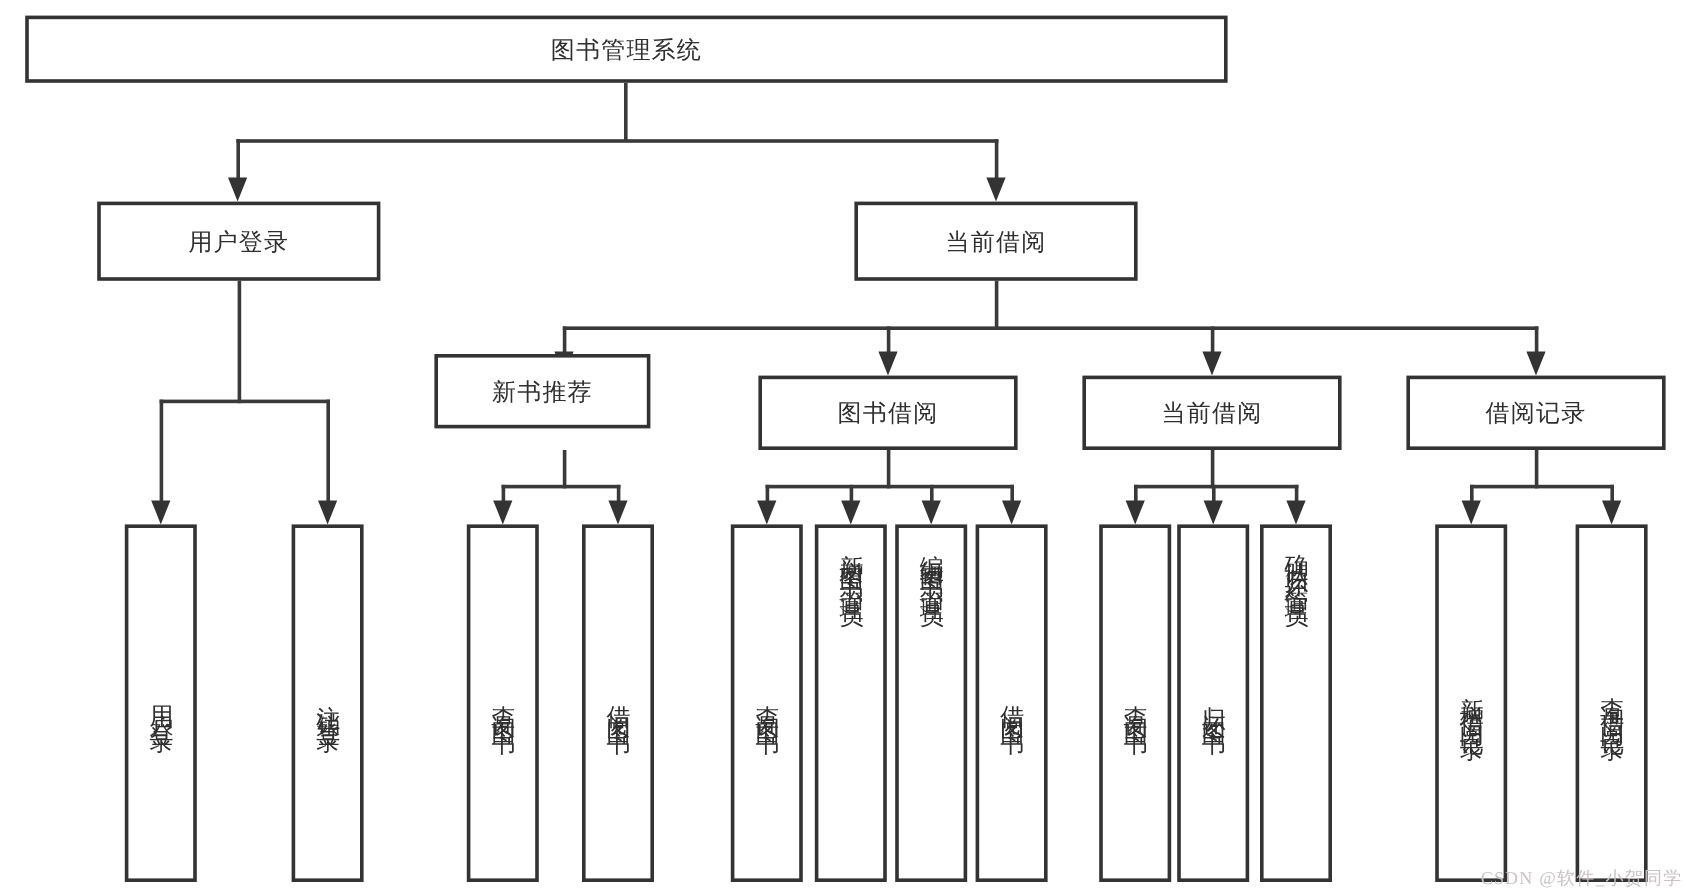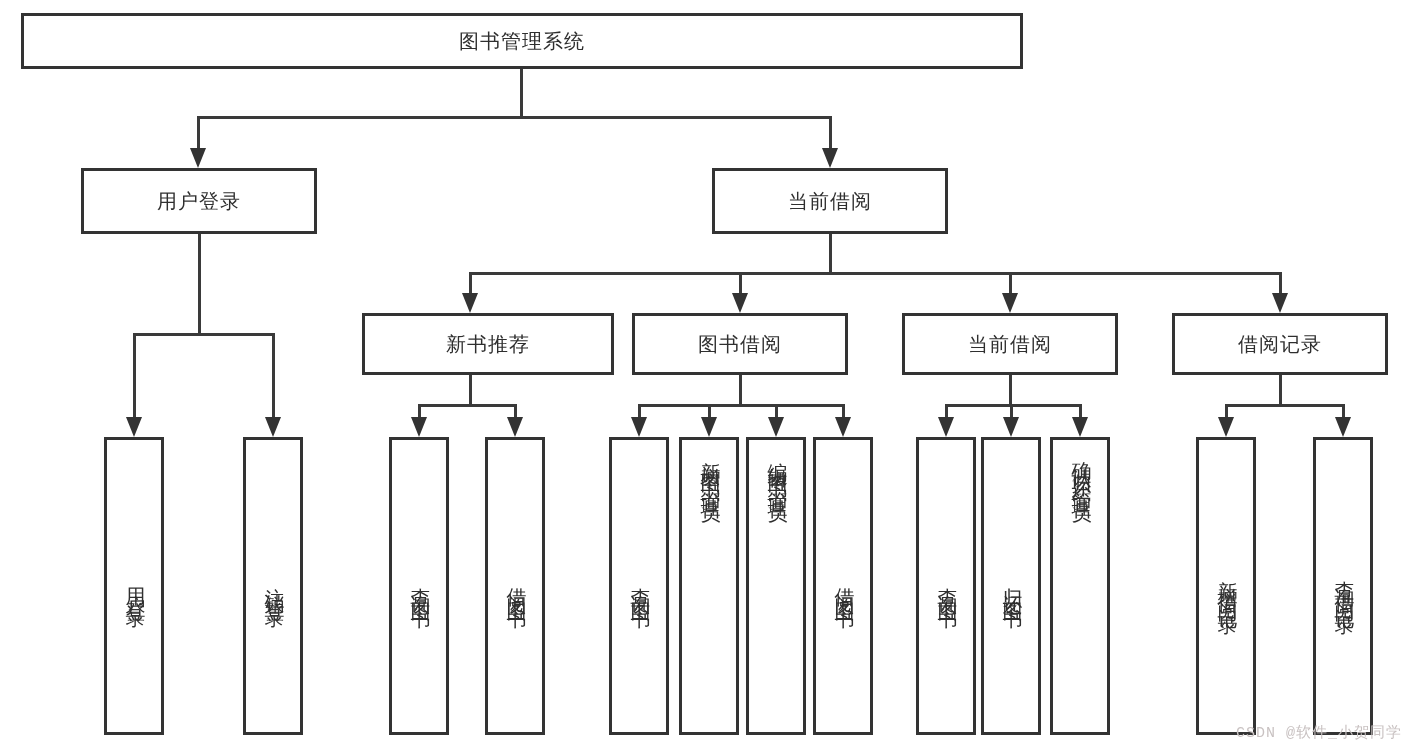--- a/index.html
+++ b/index.html
@@ -1,18 +1,18 @@
 <!DOCTYPE html>
 <html><head>
 <meta charset="utf-8">
 <style>
   html,body{margin:0;padding:0;background:#fff;}
   #stage{
     position:relative;width:1405px;height:747px;background:#ffffff;overflow:hidden;
-    font-family:Liberation Mono, monospace;
+    font-family:Liberation Serif, serif;
   }
   .box{
     position:absolute;background:#ffffff;border:3px solid #333333;box-sizing:border-box;
     display:flex;align-items:center;justify-content:center;
     font-size:20px;color:#2f2f2f;letter-spacing:1px;z-index:2;
   }
   .leaf{
     position:absolute;top:437px;height:298px;width:60px;
     background:#ffffff;border:3px solid #333333;box-sizing:border-box;
     display:flex;align-items:center;justify-content:center;z-index:2;
@@ -44,21 +44,21 @@
     <span>图书管理系统</span>
   </div>
 
   <div class="box" style="left:81px;top:168px;width:236px;height:66px;">
     <span>用户登录</span>
   </div>
   <div class="box" style="left:712px;top:168px;width:236px;height:66px;">
     <span>当前借阅</span>
   </div>
 
-  <div class="box" style="left:362px;top:313px;width:252px;height:62px;">
+  <div class="box" style="left:362px;top:295px;width:180px;height:62px;">
     <span>新书推荐</span>
   </div>
   <div class="box" style="left:902px;top:313px;width:216px;height:62px;">
     <span>当前借阅</span>
   </div>
   <div class="box" style="left:632px;top:313px;width:216px;height:62px;">
     <span>图书借阅</span>
   </div>
   <div class="box" style="left:1172px;top:313px;width:216px;height:62px;">
     <span>借阅记录</span>

